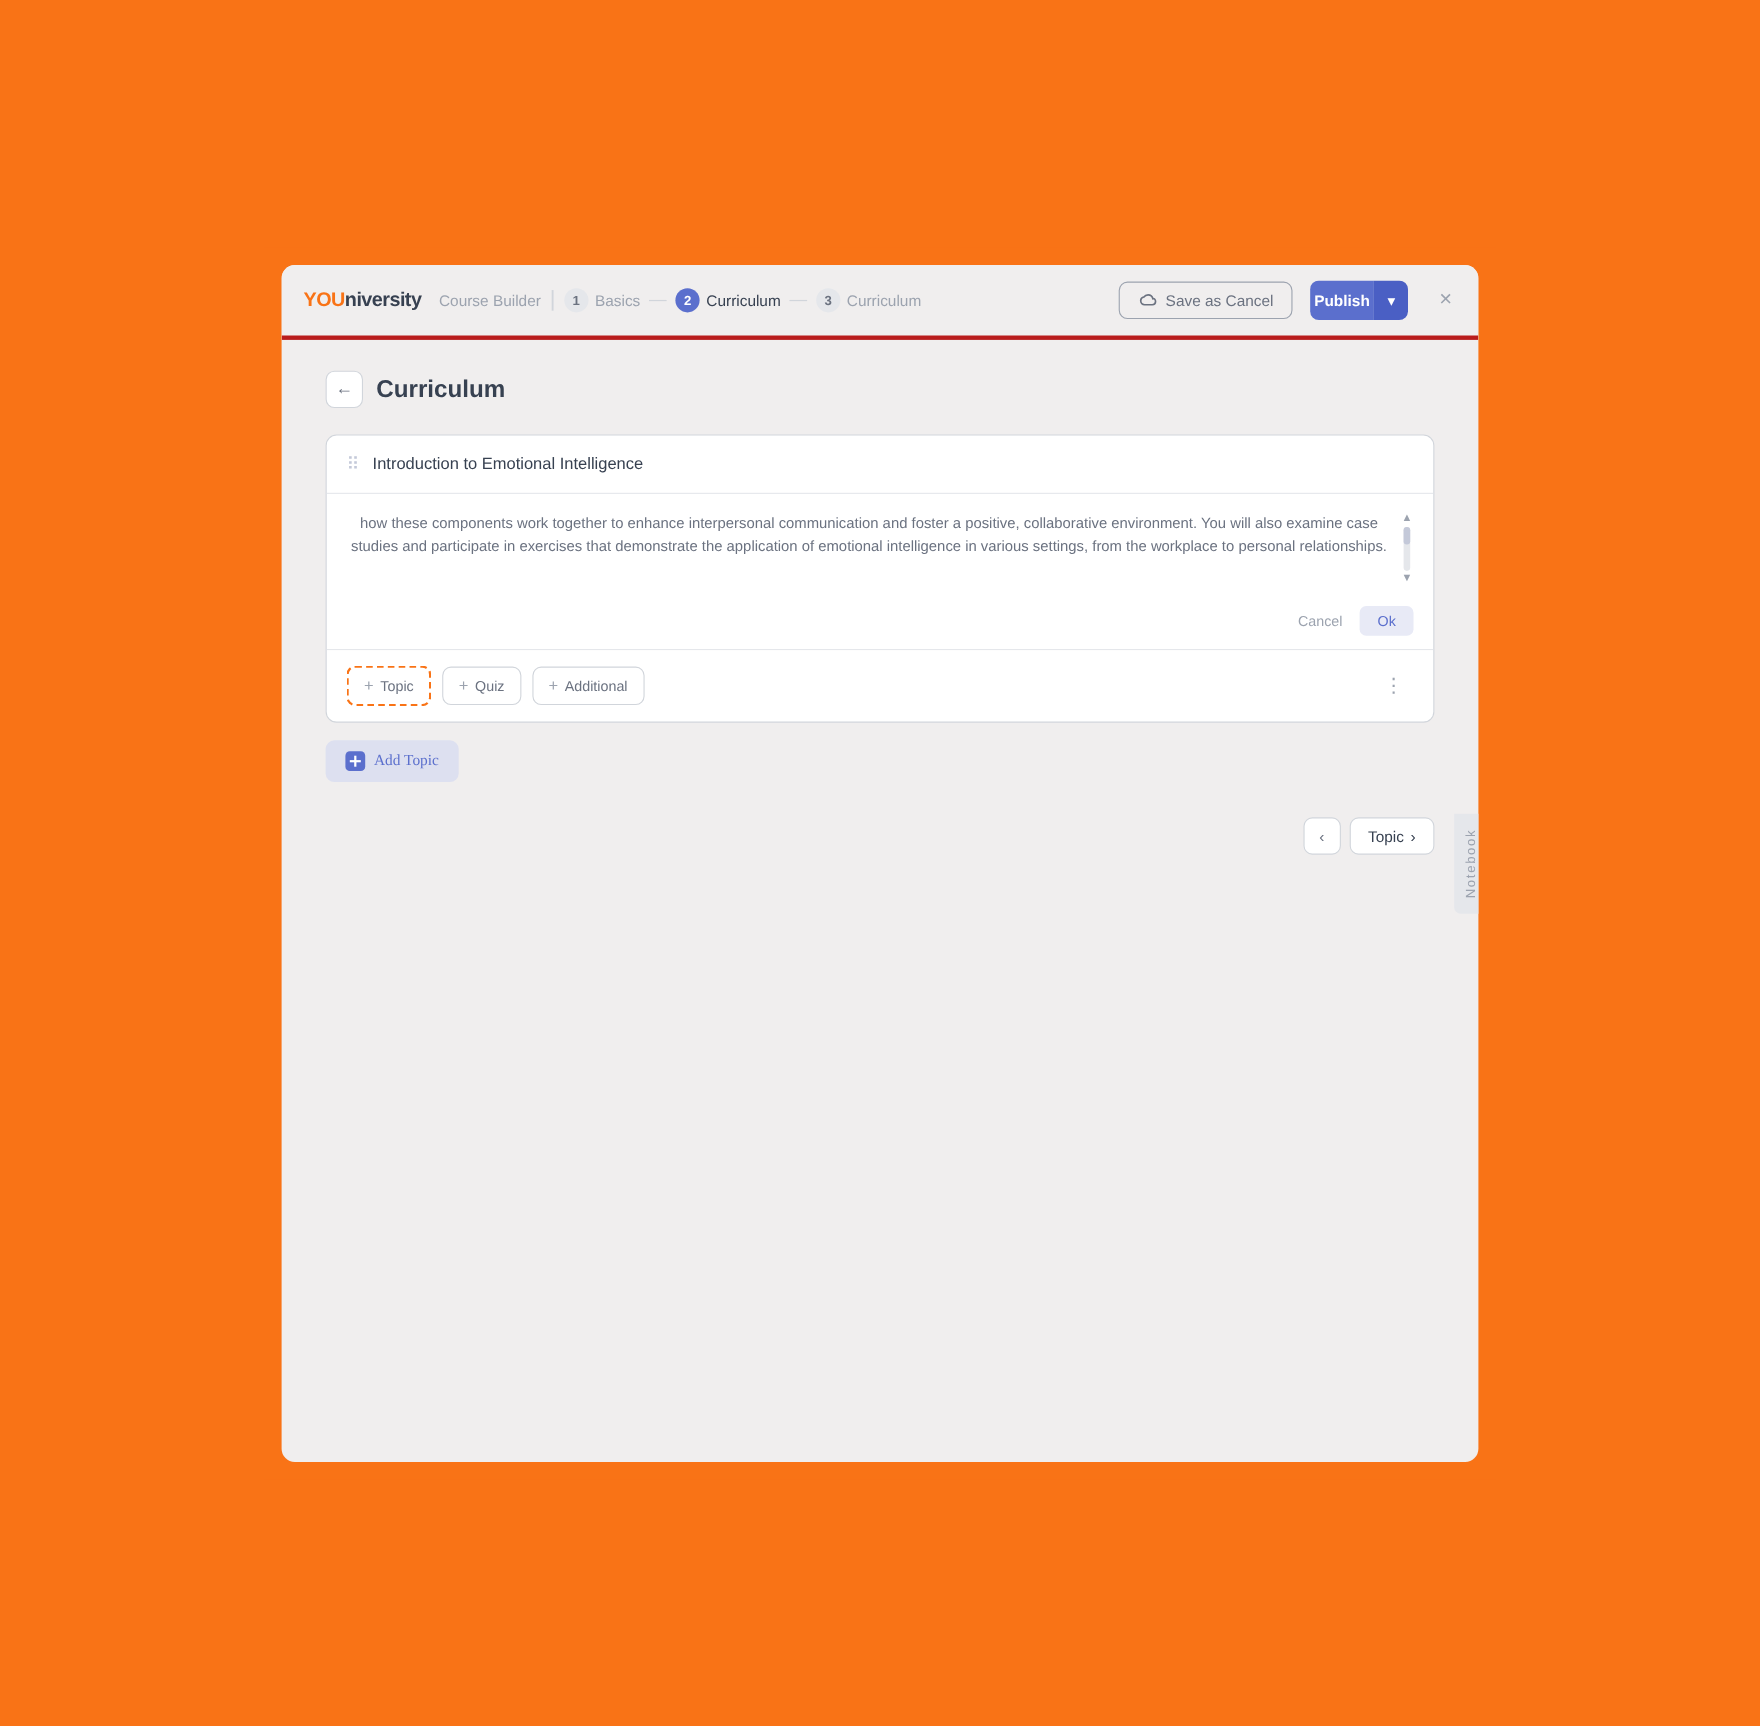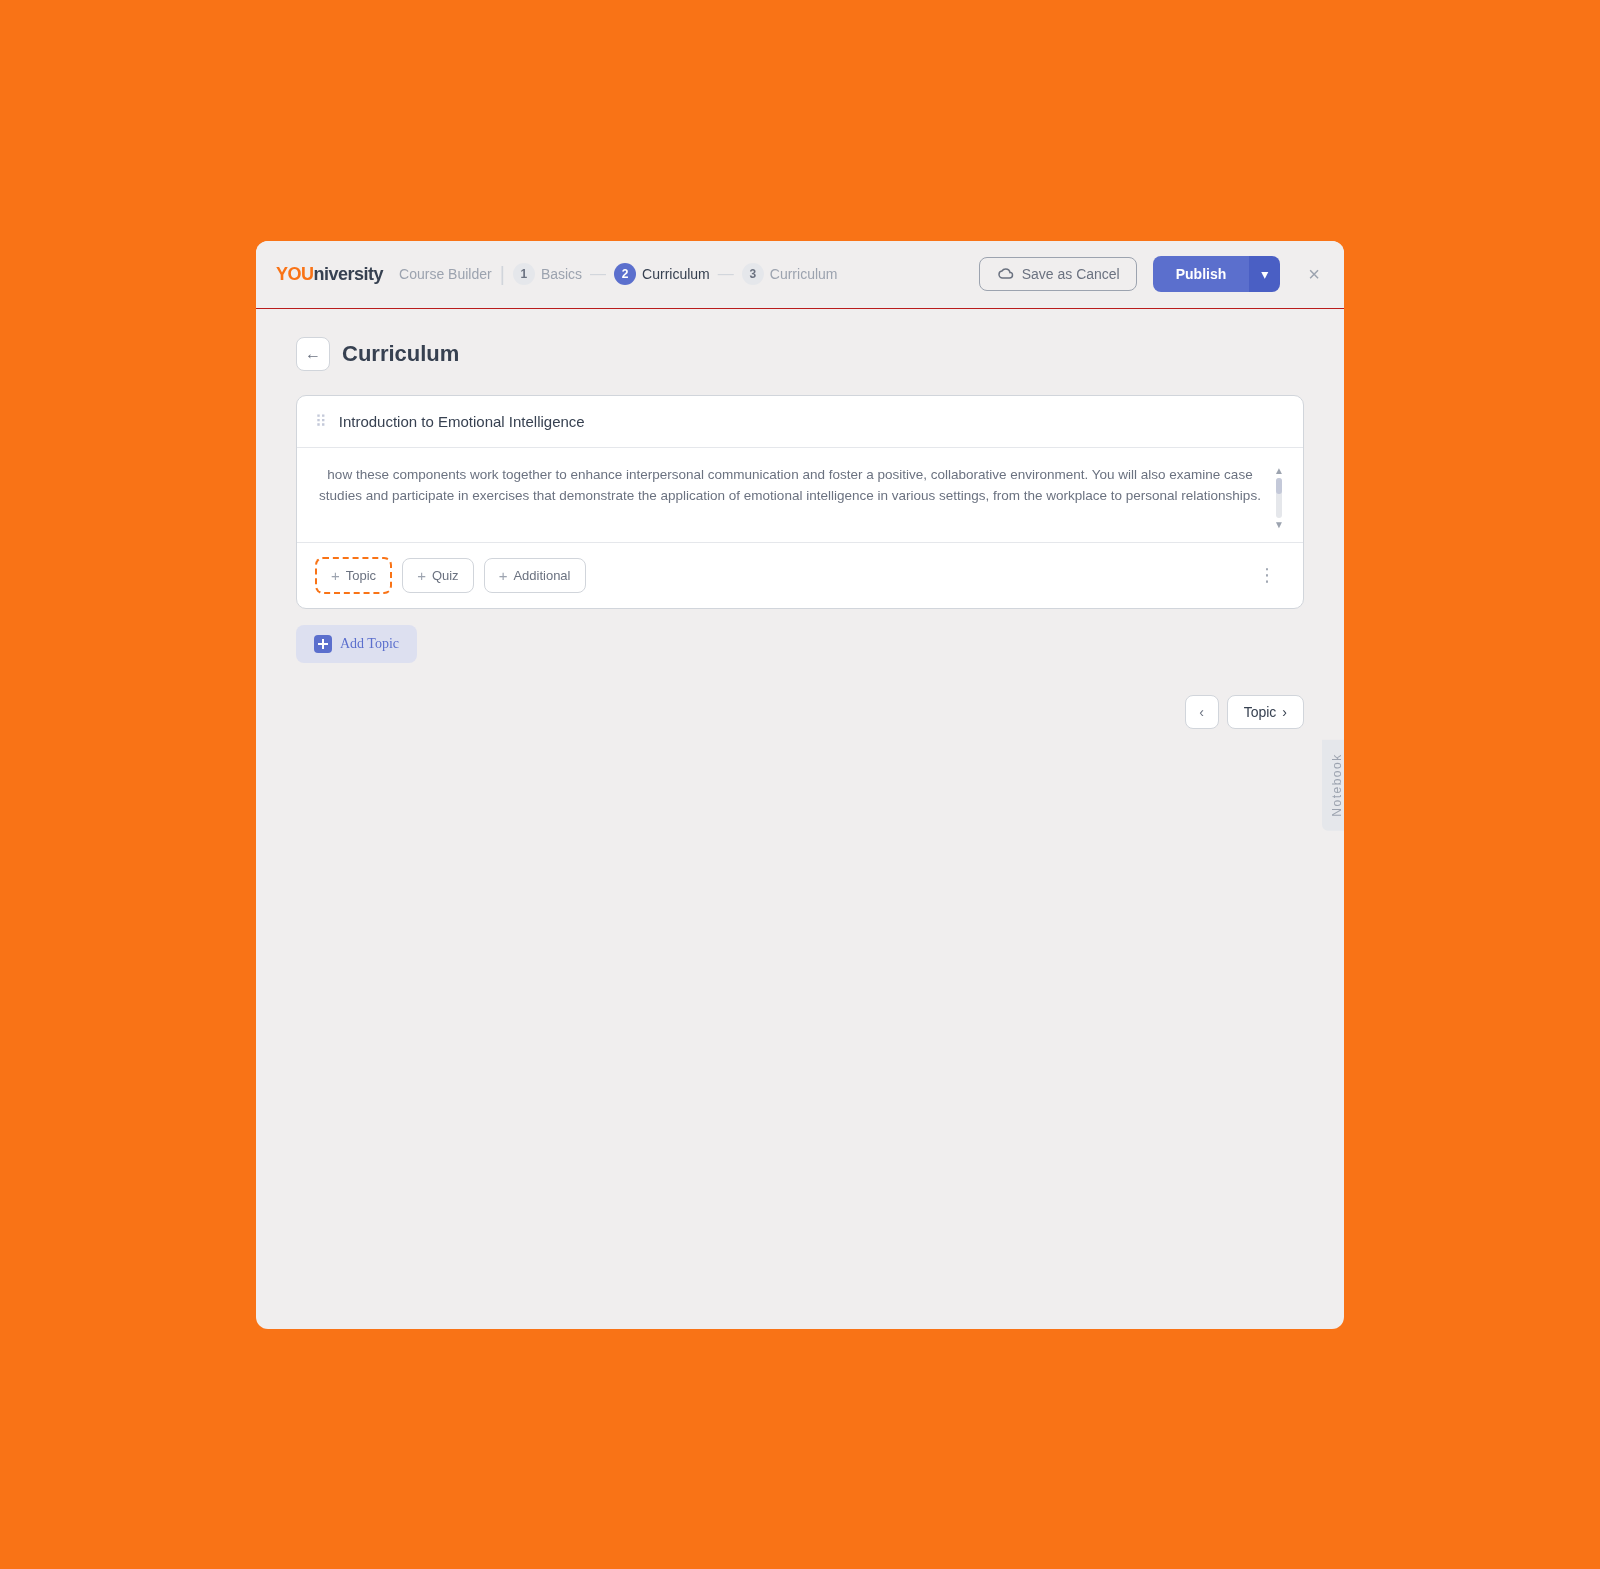--- a/index.html
+++ b/index.html
@@ -23,21 +23,21 @@
       overflow: hidden;
       width: 100%;
       height: 100%;
       display: flex;
       flex-direction: column;
       position: relative;
     }
     
     .header {
       background: #f0eeee;
-      border-bottom: 1px solid #b91c1c;
+      border-bottom: 4px solid #b91c1c;
       padding: 0 20px;
       height: 68px;
       display: flex;
       align-items: center;
       gap: 16px;
       flex-shrink: 0;
     }
     .logo {
       font-size: 18px;
       font-weight: 700;
@@ -101,21 +101,21 @@
     }
     .publish-btn-group {
       display: flex;
       border-radius: 8px;
       overflow: hidden;
     }
     .publish-btn {
       background: #5b6fcd;
       color: white;
       border: none;
-      padding: 10px 23px;
+      padding: 10px 4px;
       font-size: 14px;
       font-weight: 600;
       cursor: pointer;
     }
     .publish-chevron {
       background: #4a5fc4;
       color: white;
       border: none;
       padding: 10px 12px;
       font-size: 14px;
@@ -432,20 +432,24 @@
           <p class="description-text">how these components work together to enhance interpersonal communication and foster a positive, collaborative environment. You will also examine case studies and participate in exercises that demonstrate the application of emotional intelligence in various settings, from the workplace to personal relationships.</p>
           <div class="scrollbar-mock">
             <span class="scroll-arrow">▲</span>
             <div class="scroll-track">
               <div class="scroll-thumb"></div>
             </div>
             <span class="scroll-arrow">▼</span>
           </div>
         </div>
 
+        <div class="topic-actions-row">
+          <button class="cancel-link">Cancel</button>
+          <button class="ok-btn">Ok</button>
+        </div>
 
         <div class="add-items-row">
           <button class="add-btn lesson-active">
             <span class="plus">+</span>
             <span>Topic</span>
           </button>
           <button class="add-btn">
             <span class="plus">+</span>
             <span>Quiz</span>
           </button>

